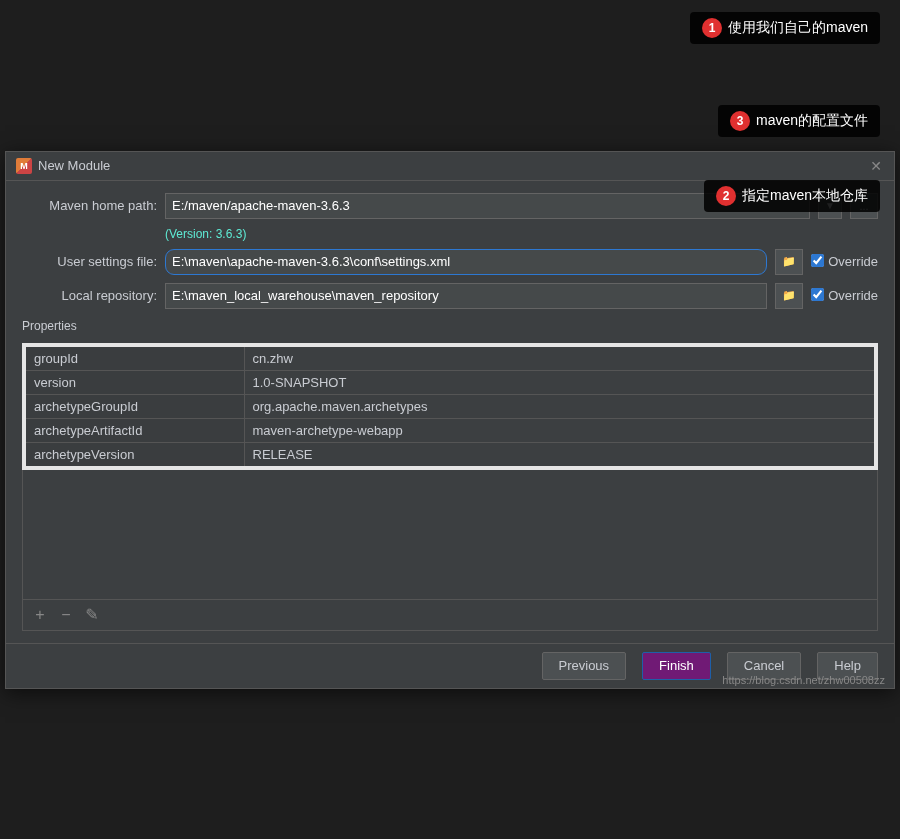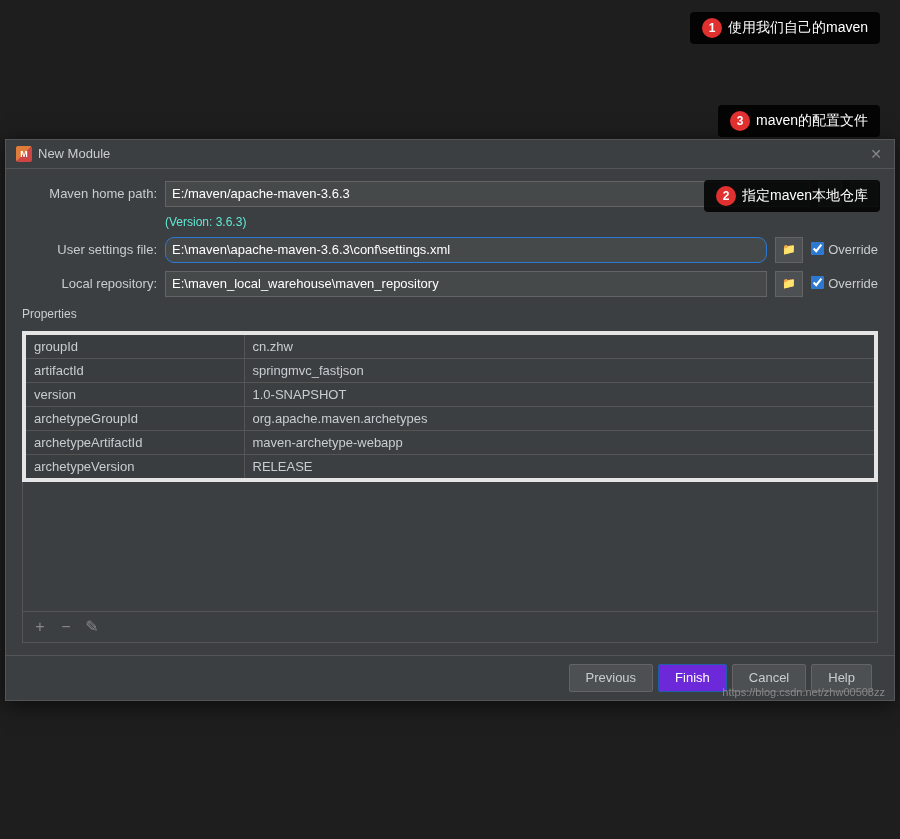--- a/index.html
+++ b/index.html
@@ -219,43 +219,43 @@
       display: flex;
       align-items: center;
       justify-content: center;
       font-size: 16px;
       line-height: 1;
     }
 
     .footer {
       display: flex;
       justify-content: flex-end;
-      padding: 8px 22px;
-      gap: 5px;
+      padding: 8px 16px;
+      gap: 16px;
       border-top: 1px solid #555;
       background: #3c3f41;
       align-items: center;
     }
 
     .btn {
       height: 28px;
       padding: 0 16px;
       font-size: 13px;
       cursor: pointer;
       border: 1px solid #646464;
       border-radius: 2px;
     }
 
     .btn-default {
       background: #4c5052;
       color: #c9ccd2;
     }
 
     .btn-primary {
-      background: #6d28d9;
+      background: #701a75;
       color: white;
       border-color: #1e5fa8;
     }
 
     
     .annotation {
       position: absolute;
       background: rgba(0,0,0,0.85);
       color: white;
       padding: 6px 12px;
@@ -335,24 +335,20 @@
     <div style="margin-top: 10px;">
       <div class="section-title">Properties</div>
 
       <table class="properties-table">
         <tbody id="props-tbody">
         <tr>
               <td>groupId</td>
               <td>cn.zhw</td>
             </tr>
             <tr>
-              <td>artifactId</td>
-              <td>springmvc_fastjson</td>
-            </tr>
-            <tr>
               <td>version</td>
               <td>1.0-SNAPSHOT</td>
             </tr>
             <tr>
               <td>archetypeGroupId</td>
               <td>org.apache.maven.archetypes</td>
             </tr>
             <tr>
               <td>archetypeArtifactId</td>
               <td>maven-archetype-webapp</td>

